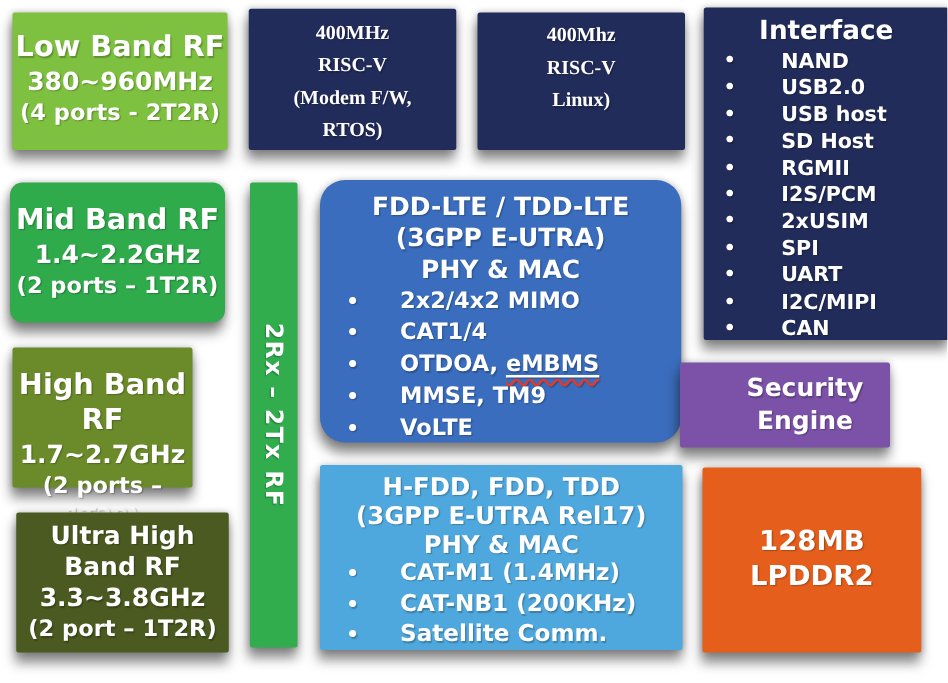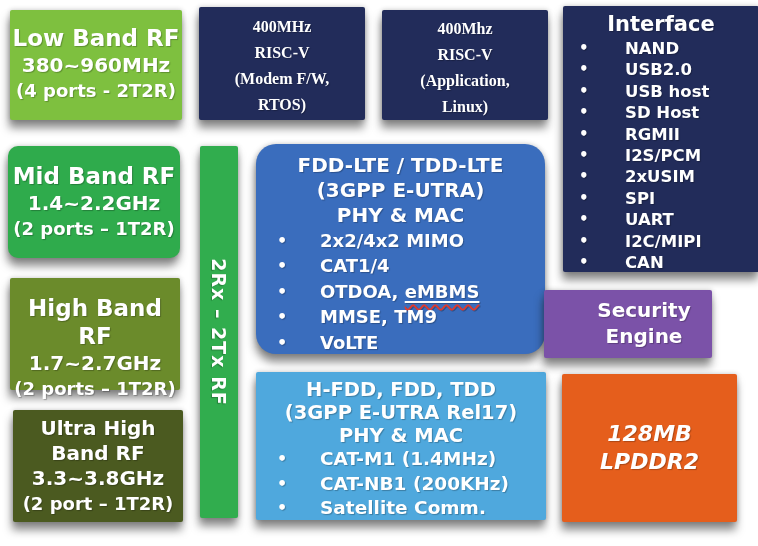--- a/index.html
+++ b/index.html
@@ -20,21 +20,21 @@
     text-align: center;
     box-shadow: -1px 8px 9px rgba(25,25,25,0.50), 0 0 5px rgba(30,30,30,0.25);
     text-shadow: 1px 1px 1px rgba(0,0,0,0.25);
   }
   
   .b-low   { left: 10px;  top: 10px;  width: 172px; height: 110px; padding-top: 14px; }
   .b-modem { left: 199px; top: 7px;   width: 166px; height: 113px; padding-top: 7px; }
   .b-app   { left: 382px; top: 10px;  width: 166px; height: 110px; padding-top: 6px; }
   .b-iface { left: 563px; top: 6px;   width: 196px; height: 266px; padding-top: 5px; }
   .b-mid   { left: 8px;   top: 146px; width: 172px; height: 112px; padding-top: 16px; border-radius: 10px; }
-  .b-high  { left: 10px;  top: 278px; width: 170px; height: 112px; padding-top: 16px; }
+  .b-high  { left: 10px;  top: 278px; width: 144px; height: 112px; padding-top: 16px; }
   .b-ultra { left: 13px;  top: 410px; width: 170px; height: 112px; padding-top: 6px; }
   .b-rfbar { left: 200px; top: 146px; width: 38px;  height: 372px;
              display: flex; align-items: center; justify-content: center; }
   .b-fdd   { left: 256px; top: 144px; width: 289px; height: 210px; padding-top: 9px; }
   .b-hfdd  { left: 256px; top: 372px; width: 290px; height: 148px; padding-top: 6px; }
   .b-sec   { left: 544px; top: 290px; width: 168px; height: 68px;  padding-top: 7px; padding-left: 32px; }
   .b-ddr   { left: 562px; top: 374px; width: 175px; height: 148px;
              display: flex; flex-direction: column; justify-content: center; }
   
   .t-xl  { font-size: 23px; line-height: 28px; }
@@ -45,21 +45,21 @@
   .u-sm  { font-size: 18px; line-height: 25px; }
   .if-title { font-size: 21px; line-height: 27px; }
   .if-li { display: flex; text-align: left; font-size: 16.5px; line-height: 21.4px; }
   .if-dot { width: 62px; padding-left: 16px; box-sizing: border-box; font-size: 15px; }
   .fdd-title { font-size: 20px; line-height: 25px; }
   .fdd-li { display: flex; text-align: left; font-size: 18px; line-height: 25.4px; }
   .fdd-dot { width: 64px; padding-left: 21px; box-sizing: border-box; font-size: 16px; }
   .hfdd-title { font-size: 19.5px; line-height: 23px; }
   .hfdd-li { display: flex; text-align: left; font-size: 18.5px; line-height: 24.5px; }
   .sec-ln { font-size: 20px; line-height: 26px; }
-  .ddr-ln { font-size: 22px; line-height: 28px; font-style: italic; }
+  .ddr-ln { font-size: 22px; line-height: 28px; }
   .vtext { transform: rotate(90deg); white-space: nowrap; font-size: 19px; letter-spacing: 1px; }
   
   .squiggle {
     text-decoration: underline wavy #e03a2e;
     text-decoration-thickness: 2px;
     text-underline-offset: 6px;
   }
   .embms {
     text-decoration: underline solid #ffffff;
     text-decoration-thickness: 2px;
@@ -81,21 +81,20 @@
   <div class="block b-modem" style="background: rgb(34, 44, 90);">
     <div class="cpu-ln">400MHz</div>
     <div class="cpu-ln">RISC-V</div>
     <div class="cpu-ln">(Modem F/W,</div>
     <div class="cpu-ln">RTOS)</div>
   </div>
 
   <div class="block b-app" style="background: rgb(34, 44, 90);">
     <div class="cpu-ln">400Mhz</div>
     <div class="cpu-ln">RISC-V</div>
-    <div class="cpu-ln">(Application,</div>
     <div class="cpu-ln">Linux)</div>
   </div>
 
   <div class="block b-iface" style="background: rgb(34, 44, 90);">
     <div class="if-title">Interface</div>
     <div class="if-li">
         <span class="if-dot">•</span>
         <span>NAND</span>
       </div>
     <div class="if-li">

